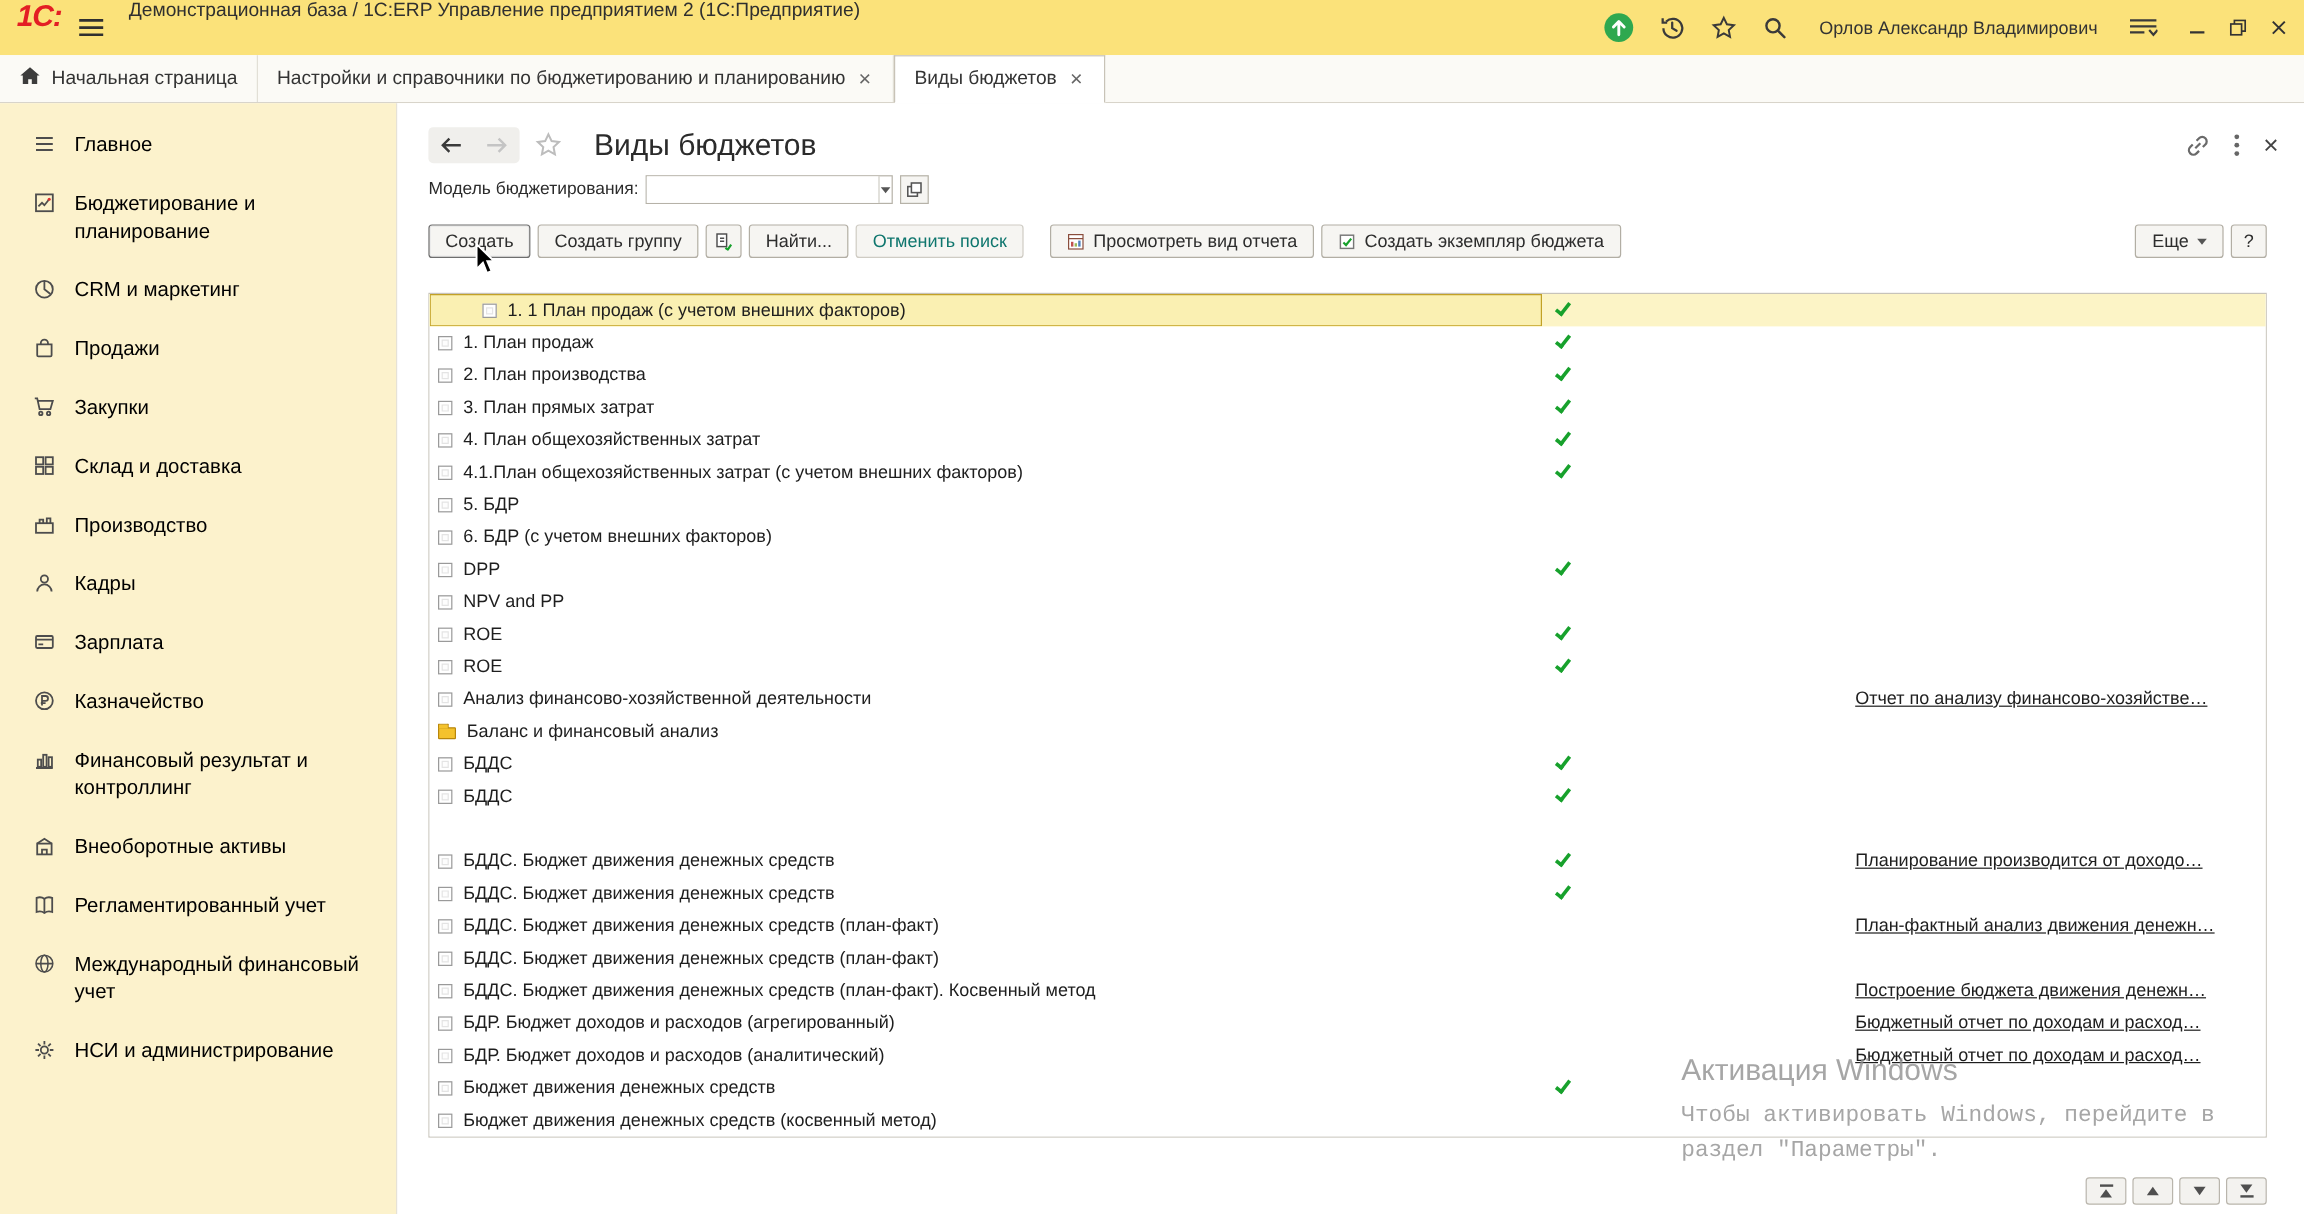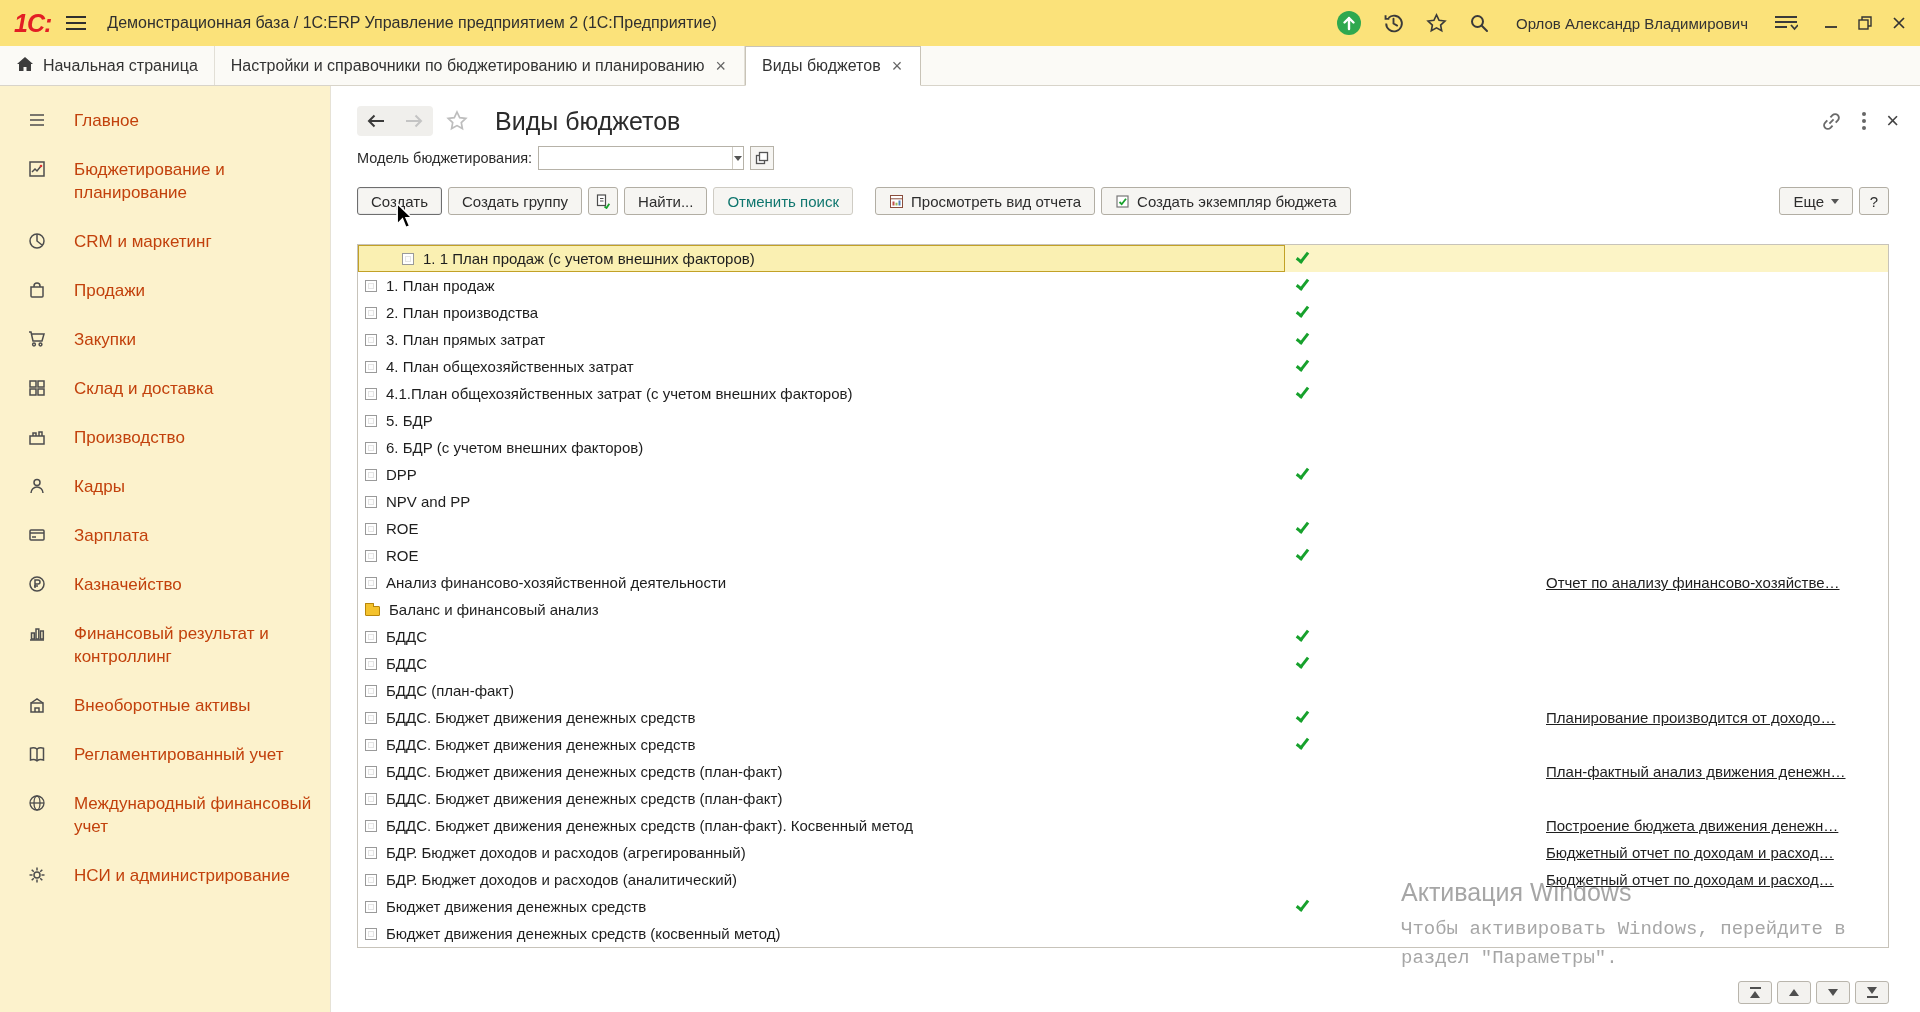--- a/index.html
+++ b/index.html
@@ -1,39 +1,39 @@
 <!DOCTYPE html>
 <html><head>
 <meta charset="utf-8">
 <style>
   * { margin:0; padding:0; box-sizing:border-box; }
   html,body { width:1920px; height:1012px; overflow:hidden; background:#fff;
     font-family:"Liberation Sans","DejaVu Sans",sans-serif; color:#2b2b2b; }
 
   
-  .topbar { height:46px; background:#fbe27a; display:flex; align-items:center; padding:0 14px; gap:14px; }
+  .topbar { height:46px; background:#fbe27a; display:flex; padding:0 14px; gap:14px; }
   .logo { color:#e31e24; font-weight:bold; font-size:25px; font-style:italic; letter-spacing:-1px; }
   .icon-btn { display:flex; align-items:center; justify-content:center; cursor:default; }
   .topbar-title { font-size:16px; color:#2f2f2f; margin-left:6px; flex:1 1 auto; white-space:nowrap; overflow:hidden; }
   .topbar-right { display:flex; align-items:center; gap:20px; }
   .username { font-size:15px; color:#333; margin:0 6px; white-space:nowrap; }
   .winbtns { display:flex; align-items:center; gap:20px; margin-left:6px; }
 
   
   .tabbar { height:40px; background:#fbfaf6; border-bottom:1px solid #d8d4ca; display:flex; align-items:stretch; }
   .tab { display:flex; align-items:center; gap:9px; padding:0 16px; font-size:16px; color:#333;
          border-right:1px solid #e2dfd6; white-space:nowrap; cursor:default; }
   .tab.active { background:#fff; border:1px solid #c8c3b7; border-bottom:1px solid #fff; margin-bottom:-1px; }
   .tab-close { color:#666; font-size:18px; line-height:1; padding:0 2px; }
 
   
   .body-row { display:flex; height:926px; }
 
   .sidebar { width:330px; background:#fcf2cc; padding:10px 0 0 0; overflow:hidden; flex:0 0 auto; }
-  .side-item { display:flex; gap:24px; padding:13px 10px 13px 24px; font-size:17px; line-height:23px; color:#c2410c; cursor:default; }
+  .side-item { display:flex; gap:12px; padding:13px 10px 13px 24px; font-size:17px; line-height:23px; color:#000000; cursor:default; }
   .side-item .icon { width:26px; flex:0 0 auto; display:flex; justify-content:center; padding-top:2px; }
   .side-label { max-width:250px; }
 
   .main { flex:1 1 auto; background:#fff; position:relative; padding-top:14px; border-left:1px solid #e6e2d6; }
 
   
   .page-header { height:42px; display:flex; align-items:center; padding:0 20px 0 26px; gap:12px; }
   .nav-pill { display:flex; background:#f0efec; border-radius:4px; overflow:hidden; }
   .nav-arrow { width:38px; height:30px; display:flex; align-items:center; justify-content:center; }
   .page-title { font-size:25px; color:#2b2b2b; margin-left:14px; }
@@ -585,24 +585,20 @@
               <span class="row-icon element"></span>
               <span>БДДС</span>
             </div>
             <div class="cell use-cell">
               <span class="check"></span>
             </div>
             <div class="cell comment-cell"></div>
             <div class="cell"></div>
           </div>
           <div class="trow">
-            <div class="cell name-cell">
-              <span class="row-icon element"></span>
-              <span>БДДС (план-факт)</span>
-            </div>
             <div class="cell use-cell"></div>
             <div class="cell comment-cell"></div>
             <div class="cell"></div>
           </div>
           <div class="trow">
             <div class="cell name-cell">
               <span class="row-icon element"></span>
               <span>БДДС. Бюджет движения денежных средств</span>
             </div>
             <div class="cell use-cell">

